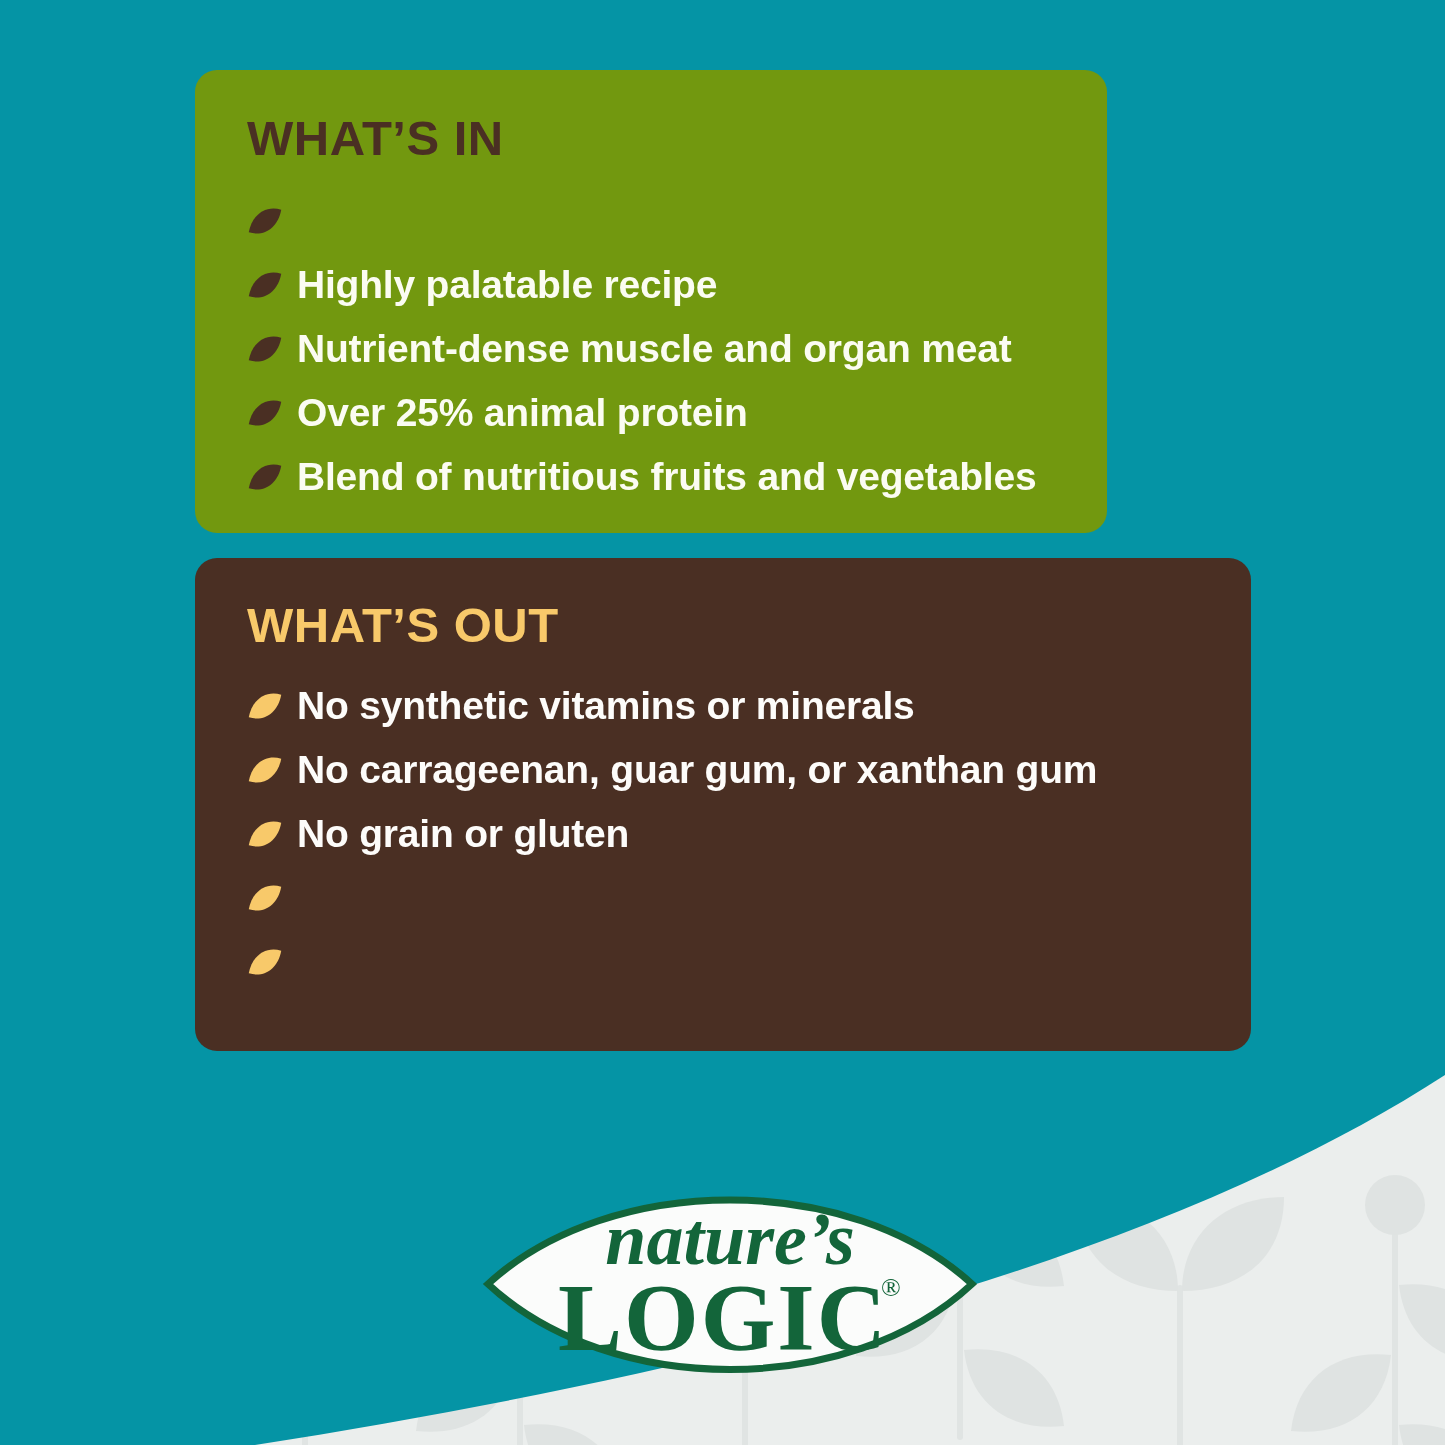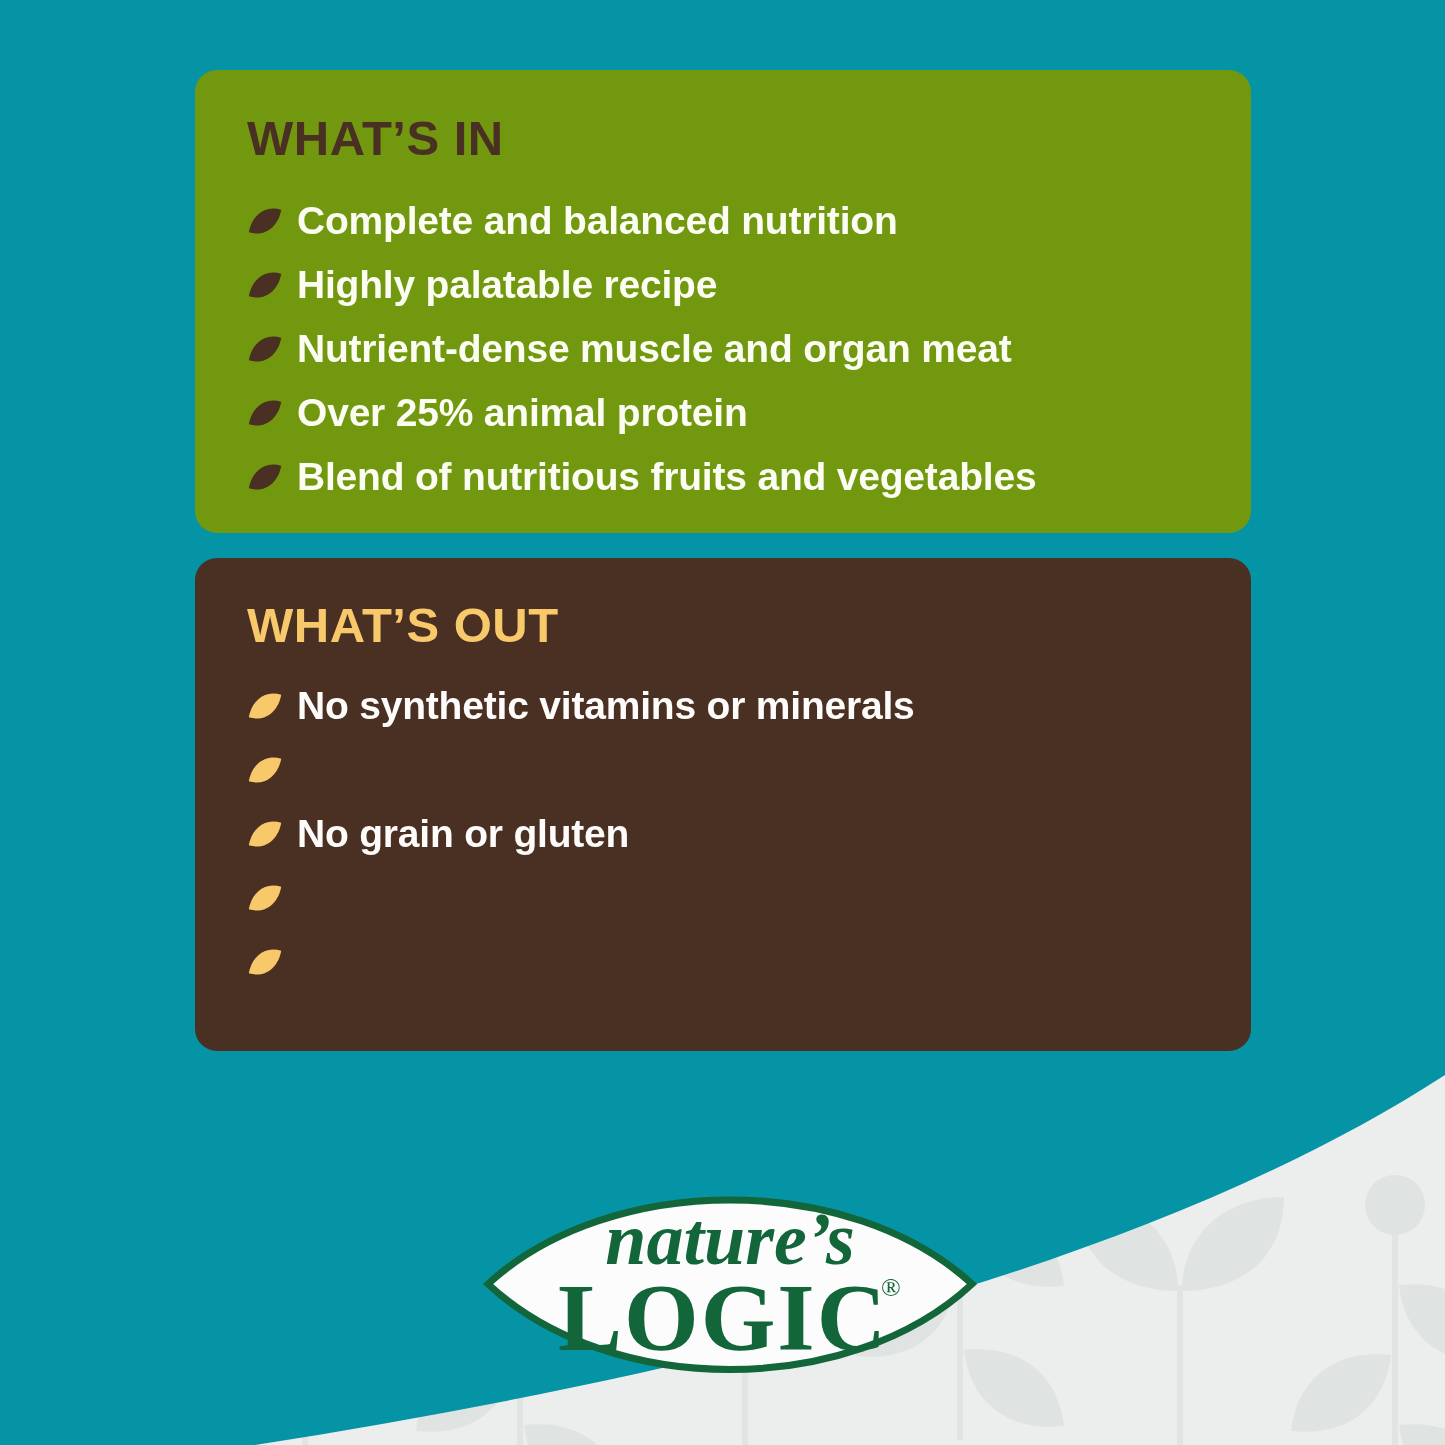--- a/index.html
+++ b/index.html
@@ -39,21 +39,21 @@
 
   
   .panel {
     position: absolute;
     border-radius: 22px;
     box-sizing: border-box;
   }
   .panel-in {
     left: 195px;
     top: 70px;
-    width: 1056px;
+    width: 912px;
     height: 463px;
     background: #72980f;
   }
   .panel-out {
     left: 195px;
     top: 558px;
     width: 1056px;
     height: 493px;
     background: #4a2f23;
   }
@@ -181,21 +181,20 @@
   <div class="panel panel-in">
     <div class="panel-heading">WHAT’S IN</div>
     <div class="bullets">
 
       <div class="bullet-row">
         <span class="leaf">
           <svg viewBox="0 0 36 36">
               <path d="M32 4 C32 22, 20 34, 4 32 C4 14, 16 2, 32 4 Z" fill="#4a2f23" transform="rotate(10 18 18)"></path>
             </svg>
         </span>
-        <span class="bullet-text">Complete and balanced nutrition</span>
       </div>
 
       <div class="bullet-row">
         <span class="leaf">
           <svg viewBox="0 0 36 36">
               <path d="M32 4 C32 22, 20 34, 4 32 C4 14, 16 2, 32 4 Z" fill="#4a2f23" transform="rotate(10 18 18)"></path>
             </svg>
         </span>
         <span class="bullet-text">Highly palatable recipe</span>
       </div>
@@ -242,20 +241,21 @@
         </span>
         <span class="bullet-text">No synthetic vitamins or minerals</span>
       </div>
 
       <div class="bullet-row">
         <span class="leaf">
           <svg viewBox="0 0 36 36">
               <path d="M32 4 C32 22, 20 34, 4 32 C4 14, 16 2, 32 4 Z" fill="#f8c96a" transform="rotate(10 18 18)"></path>
             </svg>
         </span>
+        <span class="bullet-text">No carrageenan, guar gum, or xanthan gum</span>
       </div>
 
       <div class="bullet-row">
         <span class="leaf">
           <svg viewBox="0 0 36 36">
               <path d="M32 4 C32 22, 20 34, 4 32 C4 14, 16 2, 32 4 Z" fill="#f8c96a" transform="rotate(10 18 18)"></path>
             </svg>
         </span>
         <span class="bullet-text">No grain or gluten</span>
       </div>

